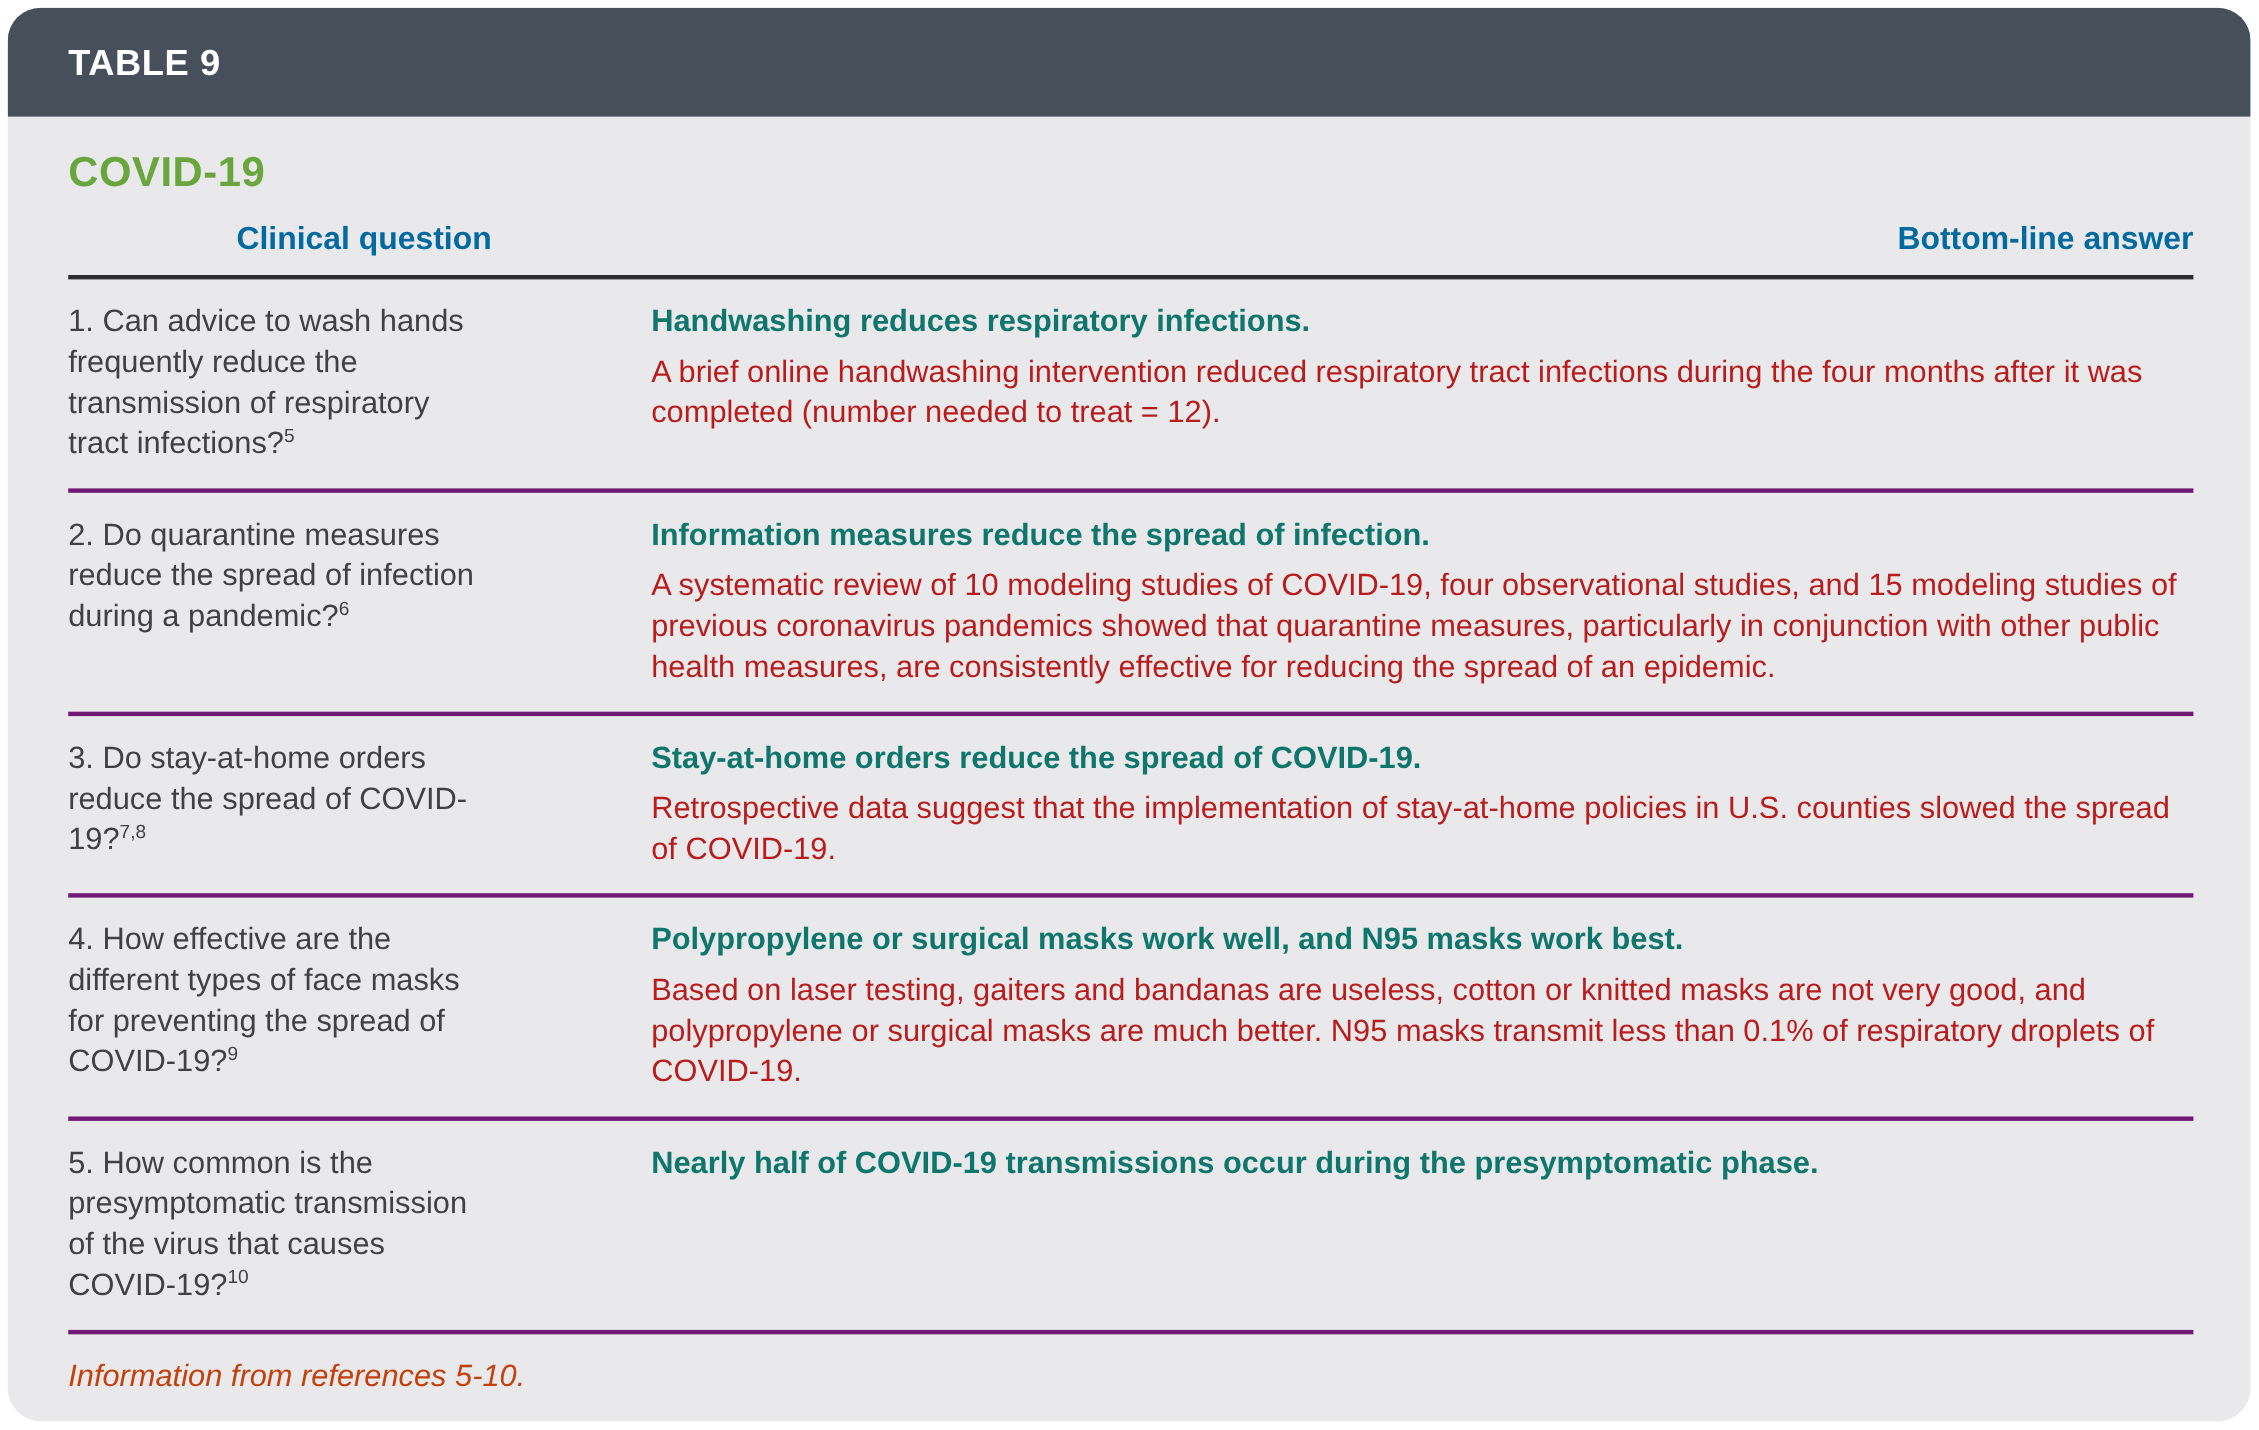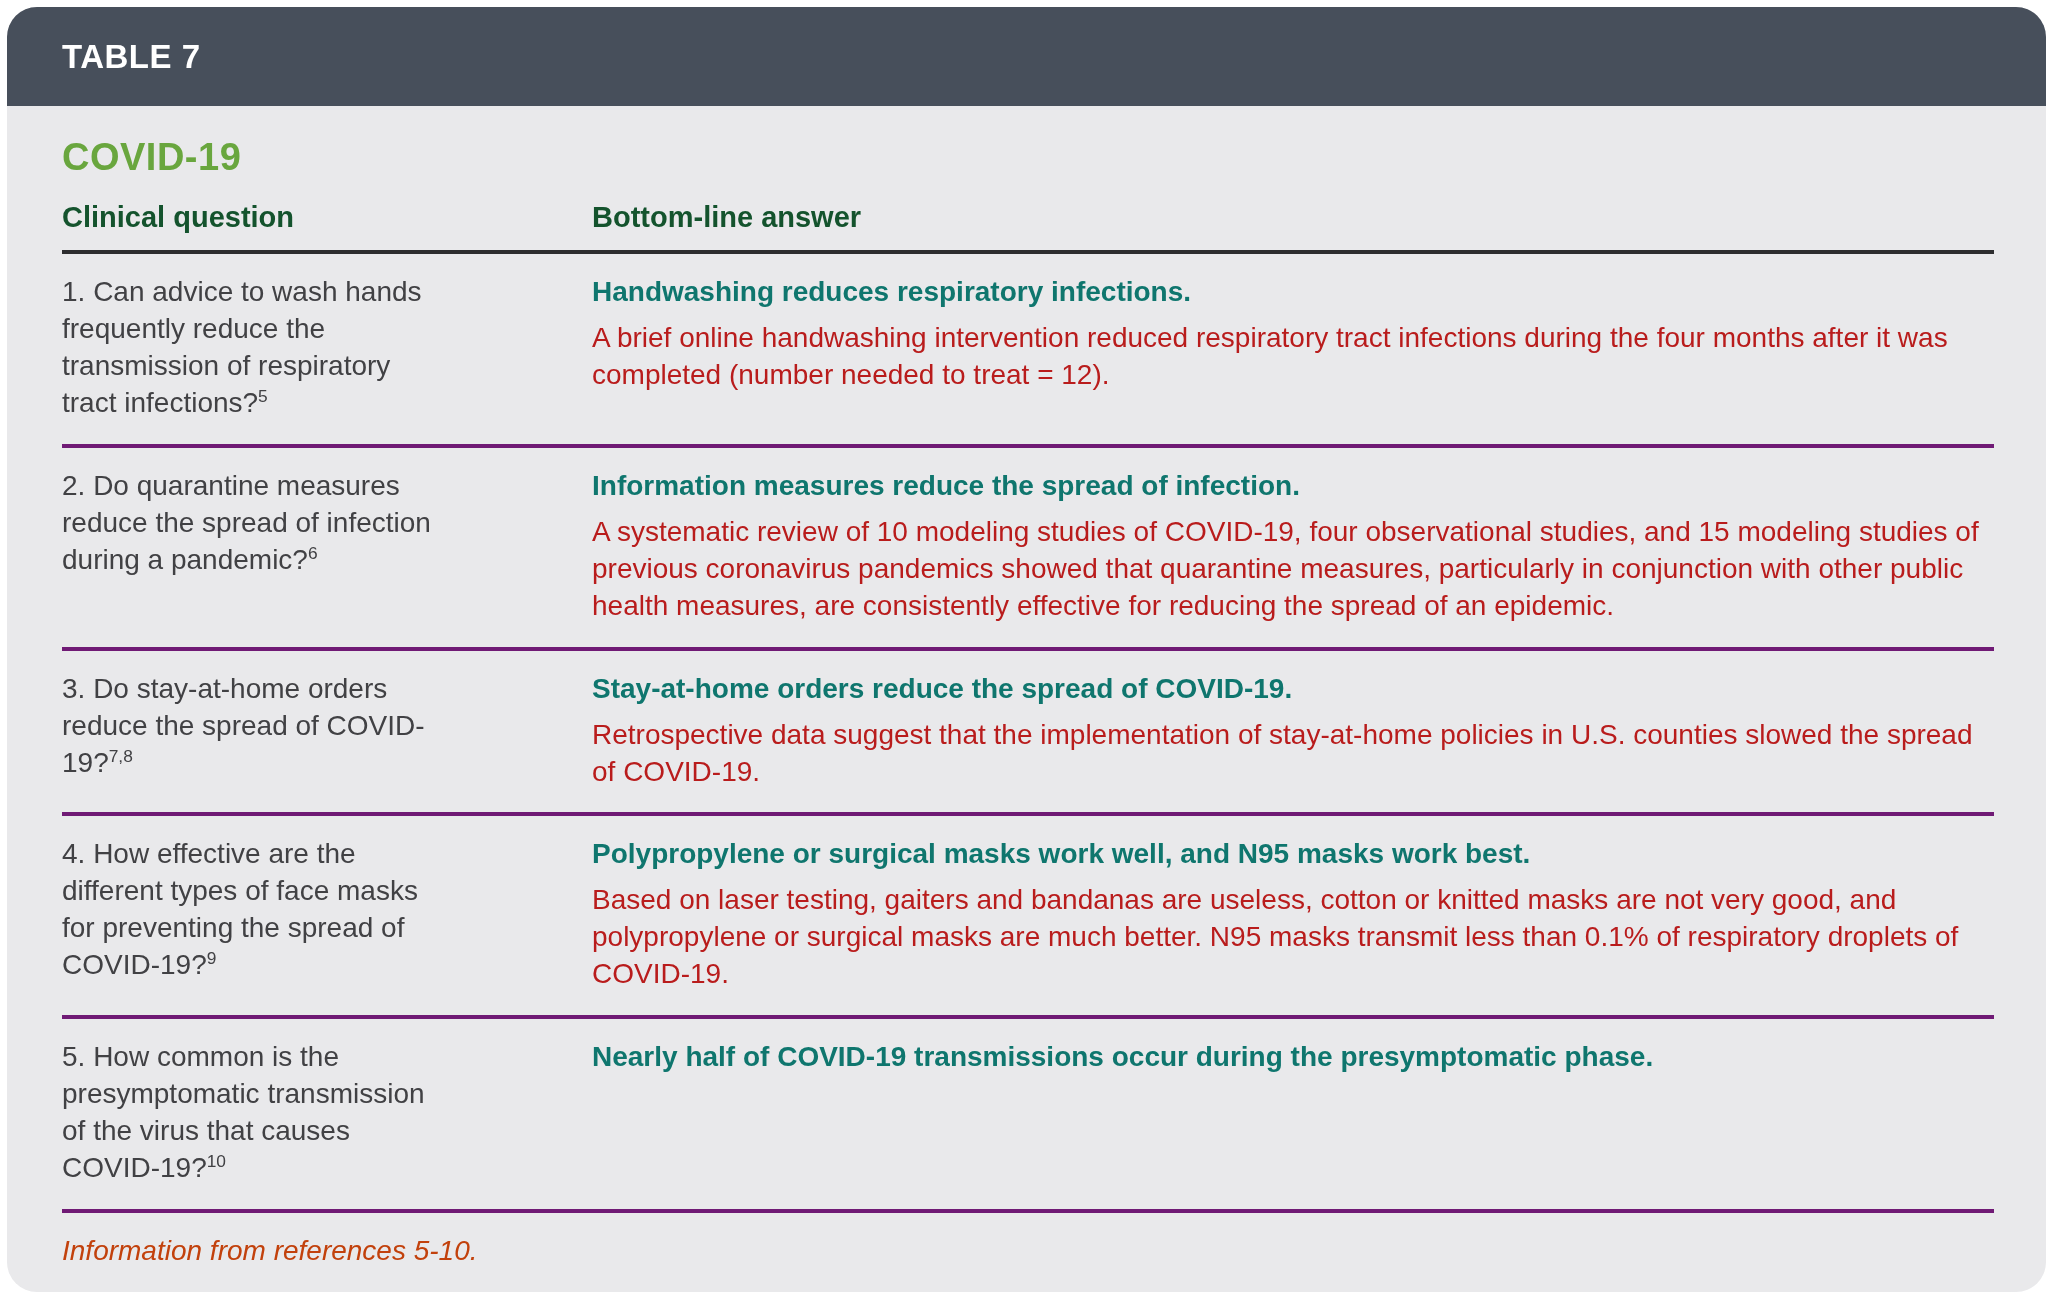--- a/index.html
+++ b/index.html
@@ -47,21 +47,22 @@
   .thead {
     display: grid;
     grid-template-columns: 385px 1fr;
     column-gap: 145px;
     padding-bottom: 16px;
     border-bottom: 4px solid #2d2d2f;
   }
   .col-header {
     font-size: 29px;
     font-weight: bold;
-    color: #14532d;
+    color: #0369a1;
+    text-align: right;
   }
   .row {
     display: grid;
     grid-template-columns: 385px 1fr;
     column-gap: 145px;
     padding: 20px 0 22px 0;
     border-bottom: 4px solid #701a75;
   }
   .q {
     font-size: 28px;
@@ -89,21 +90,21 @@
     font-style: italic;
     color: #c2410c;
     padding: 22px 0 30px 0;
   }
 </style>
 </head>
 <body>
 
 <div class="card">
   <div class="card-header">
-    <span class="table-tag">TABLE 7</span>
+    <span class="table-tag">TABLE 9</span>
   </div>
 
   <div class="card-body">
     <div class="section-title">COVID-19</div>
 
     <div class="thead">
       <div class="col-header">Clinical question</div>
       <div class="col-header">Bottom-line answer</div>
     </div>
 

